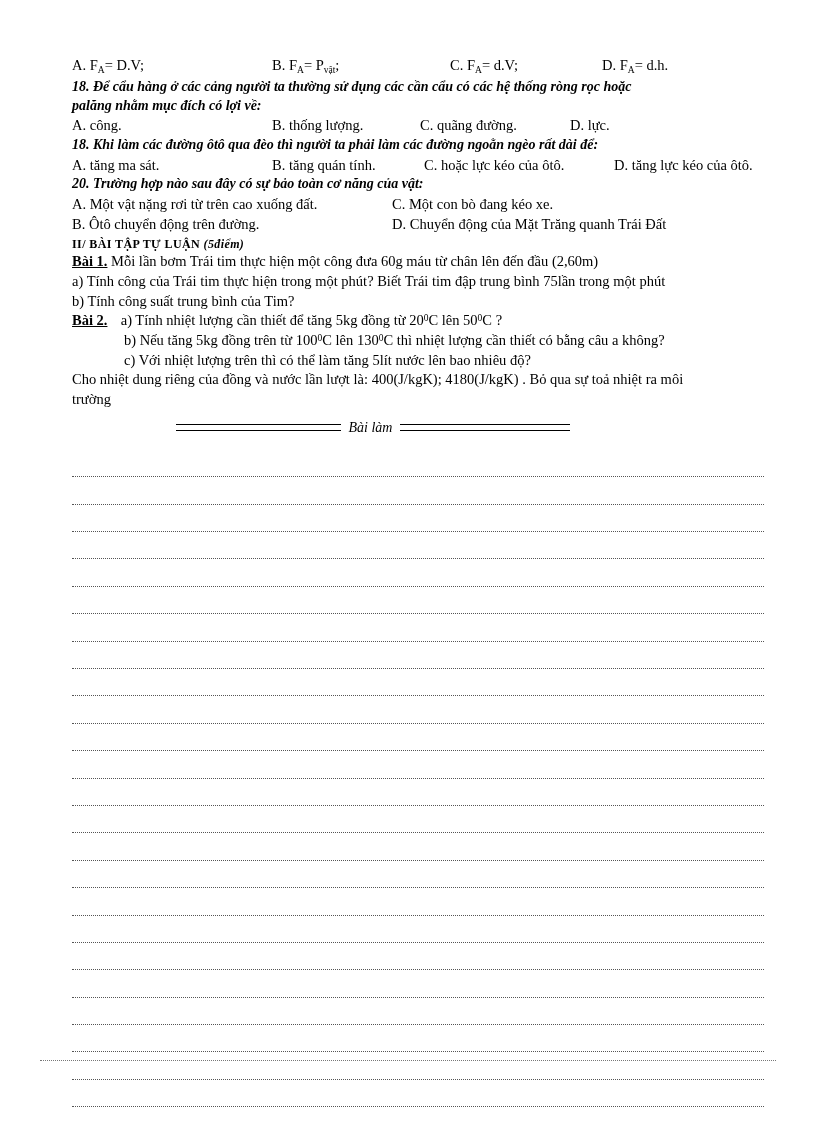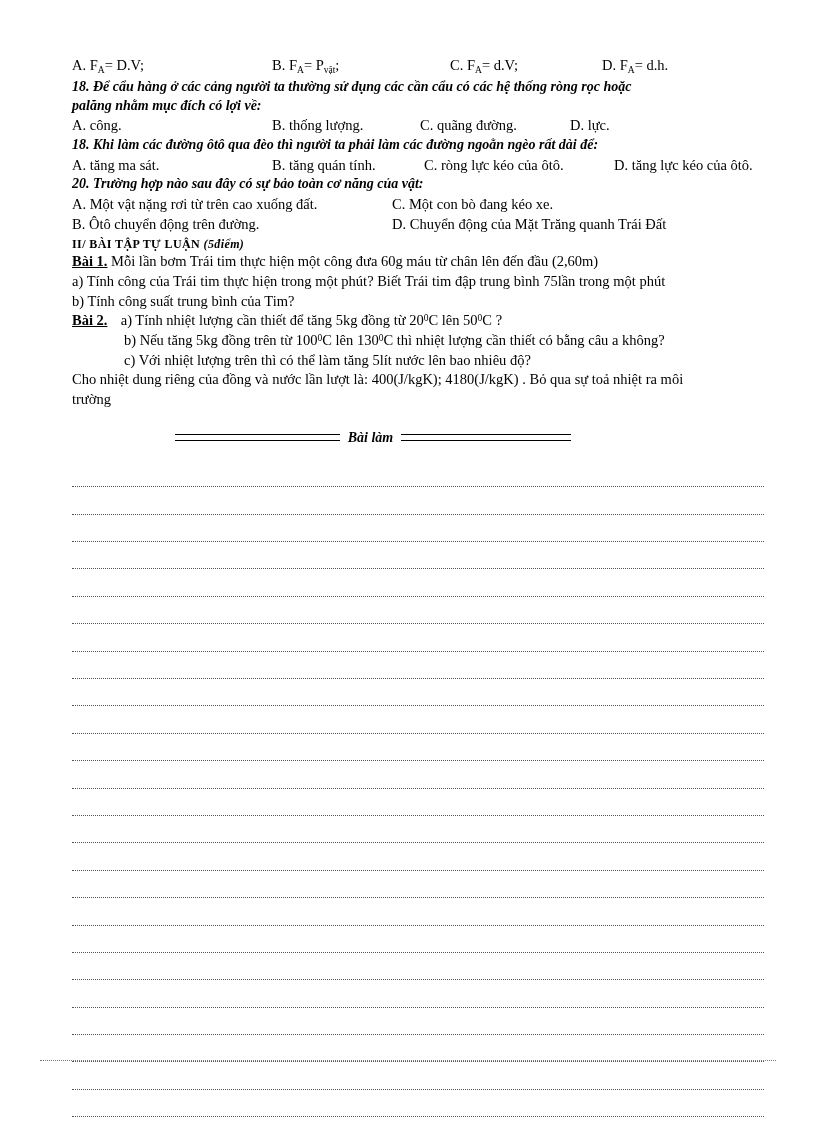--- a/index.html
+++ b/index.html
@@ -73,24 +73,23 @@
   }
   .indent3 { padding-left: 52px; }
   .underline-bi {
     font-weight: bold;
     text-decoration: underline;
   }
   .balam-wrap {
     display: flex;
     align-items: center;
     justify-content: center;
-    margin-top: 20px;
+    margin-top: 10px;
     margin-bottom: 14px;
     padding-right: 90px;
-    font-weight: bold;
   }
   .dbl-rule {
     height: 5px;
     border-top: 1px solid #000;
     border-bottom: 1px solid #000;
     flex: 0 0 auto;
   }
   .dbl-left { width: 165px; }
   .dbl-right { width: 170px; }
   .balam-label {
@@ -139,21 +138,21 @@
     <span>D. lực.</span>
   </div>
 
   <div class="q-line bold-italic">
     <span>18.</span>
     <span>Khi làm các đường ôtô qua đèo thì người ta phải làm các đường ngoằn ngèo rất dài để:</span>
   </div>
   <div class="answers">
     <span class="opt3-a">A. tăng ma sát.</span>
     <span class="opt3-b">B. tăng quán tính.</span>
-    <span class="opt3-c">C. ròng lực kéo của ôtô.</span>
+    <span class="opt3-c">C. hoặc lực kéo của ôtô.</span>
     <span>D. tăng lực kéo của ôtô.</span>
   </div>
 
   <div class="q-line bold-italic">
     <span>20.</span>
     <span>Trường hợp nào sau đây có sự bảo toàn cơ năng của vật:</span>
   </div>
   <div class="answers">
     <span class="opt20-a">A. Một vật nặng rơi từ trên cao xuống  đất.</span>
     <span>C. Một con bò đang kéo xe.</span>

